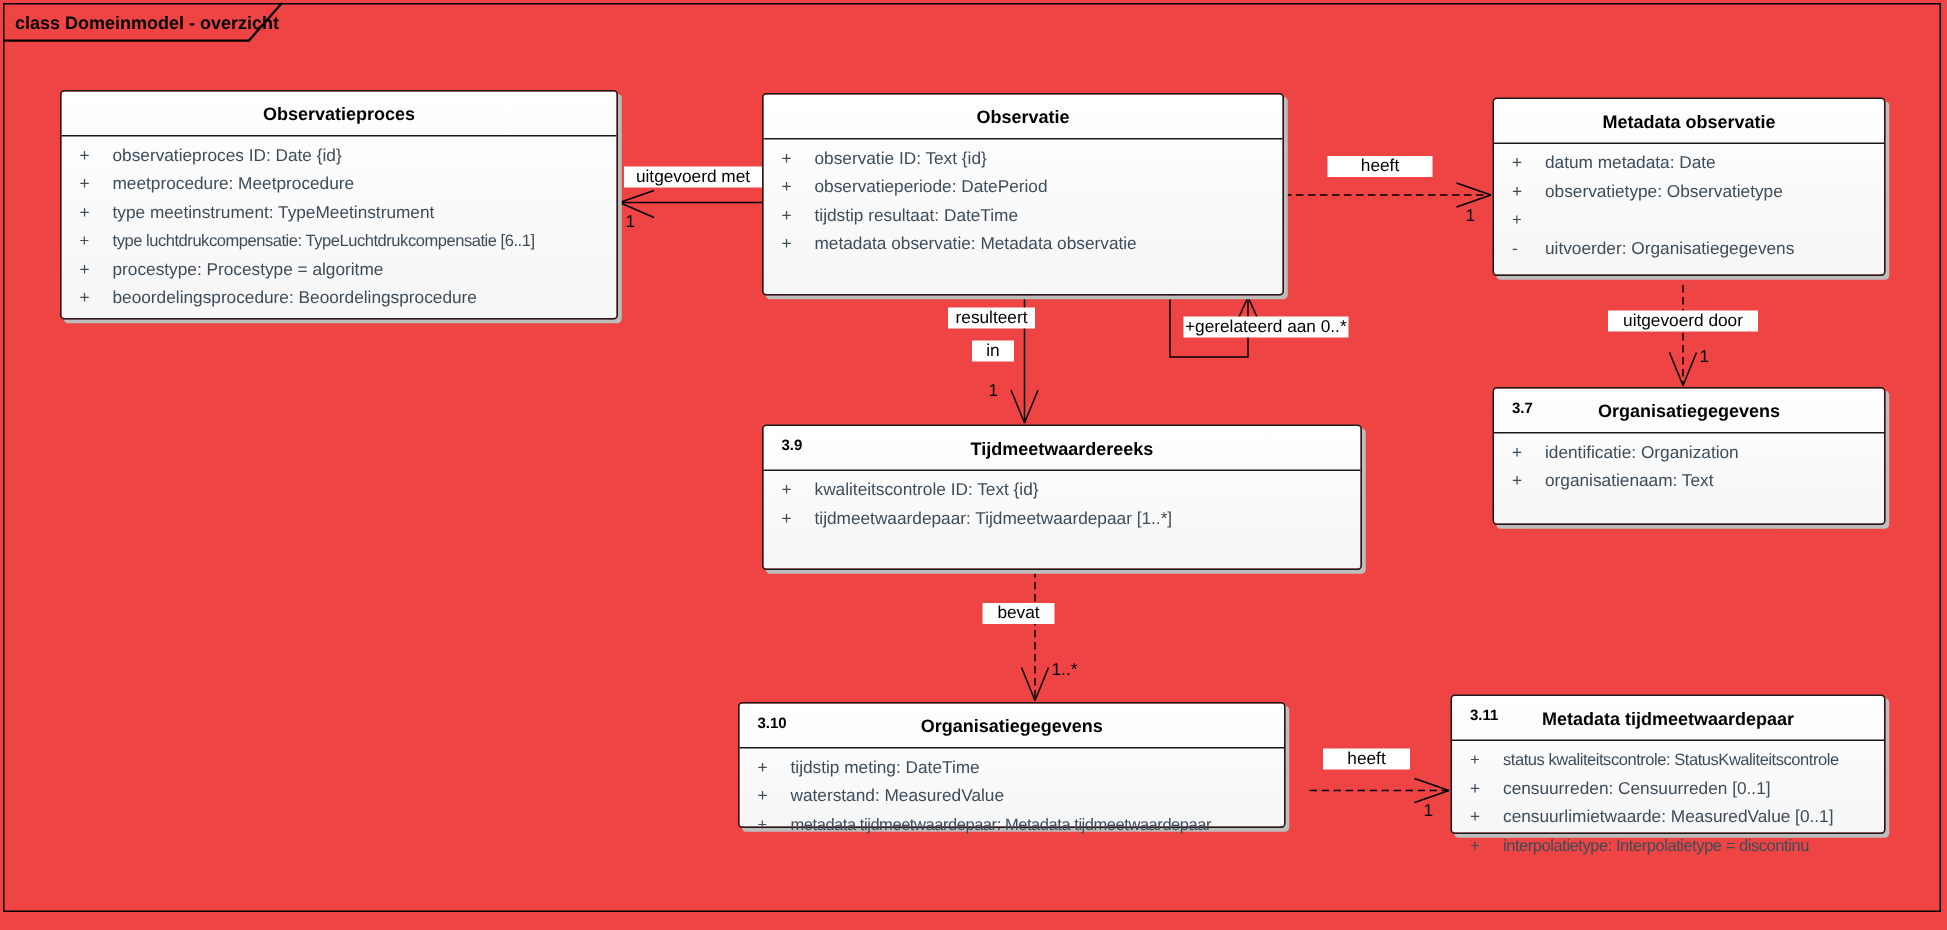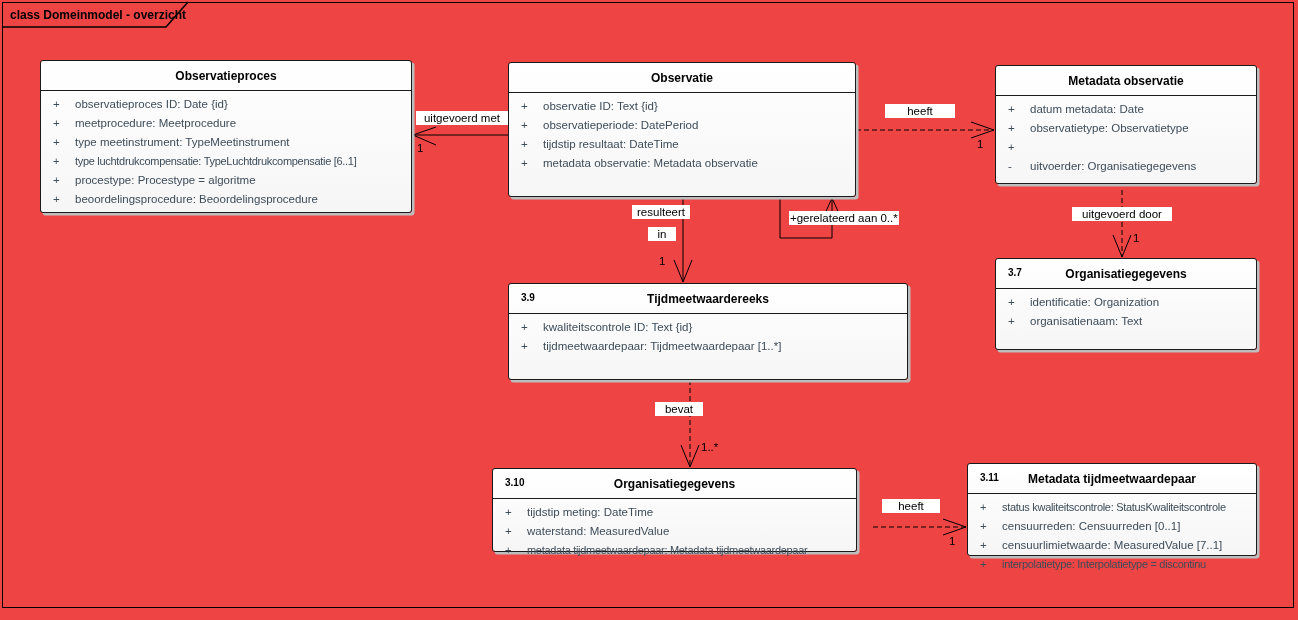--- a/index.html
+++ b/index.html
@@ -222,21 +222,21 @@
       <div class="attr tight">
           <span class="vis">+</span>
           <span>status kwaliteitscontrole: StatusKwaliteitscontrole</span>
         </div>
       <div class="attr">
           <span class="vis">+</span>
           <span>censuurreden: Censuurreden [0..1]</span>
         </div>
       <div class="attr">
           <span class="vis">+</span>
-          <span>censuurlimietwaarde: MeasuredValue [7..1]</span>
+          <span>censuurlimietwaarde: MeasuredValue [0..1]</span>
         </div>
       <div class="attr tight">
           <span class="vis">+</span>
           <span>interpolatietype: Interpolatietype = discontinu</span>
         </div>
     </div>
   </div>
 
   <div class="lbl" style="left:416px;top:111px;width:92px">uitgevoerd met</div>
   <div class="mult" style="left:417px;top:141px">1</div>

